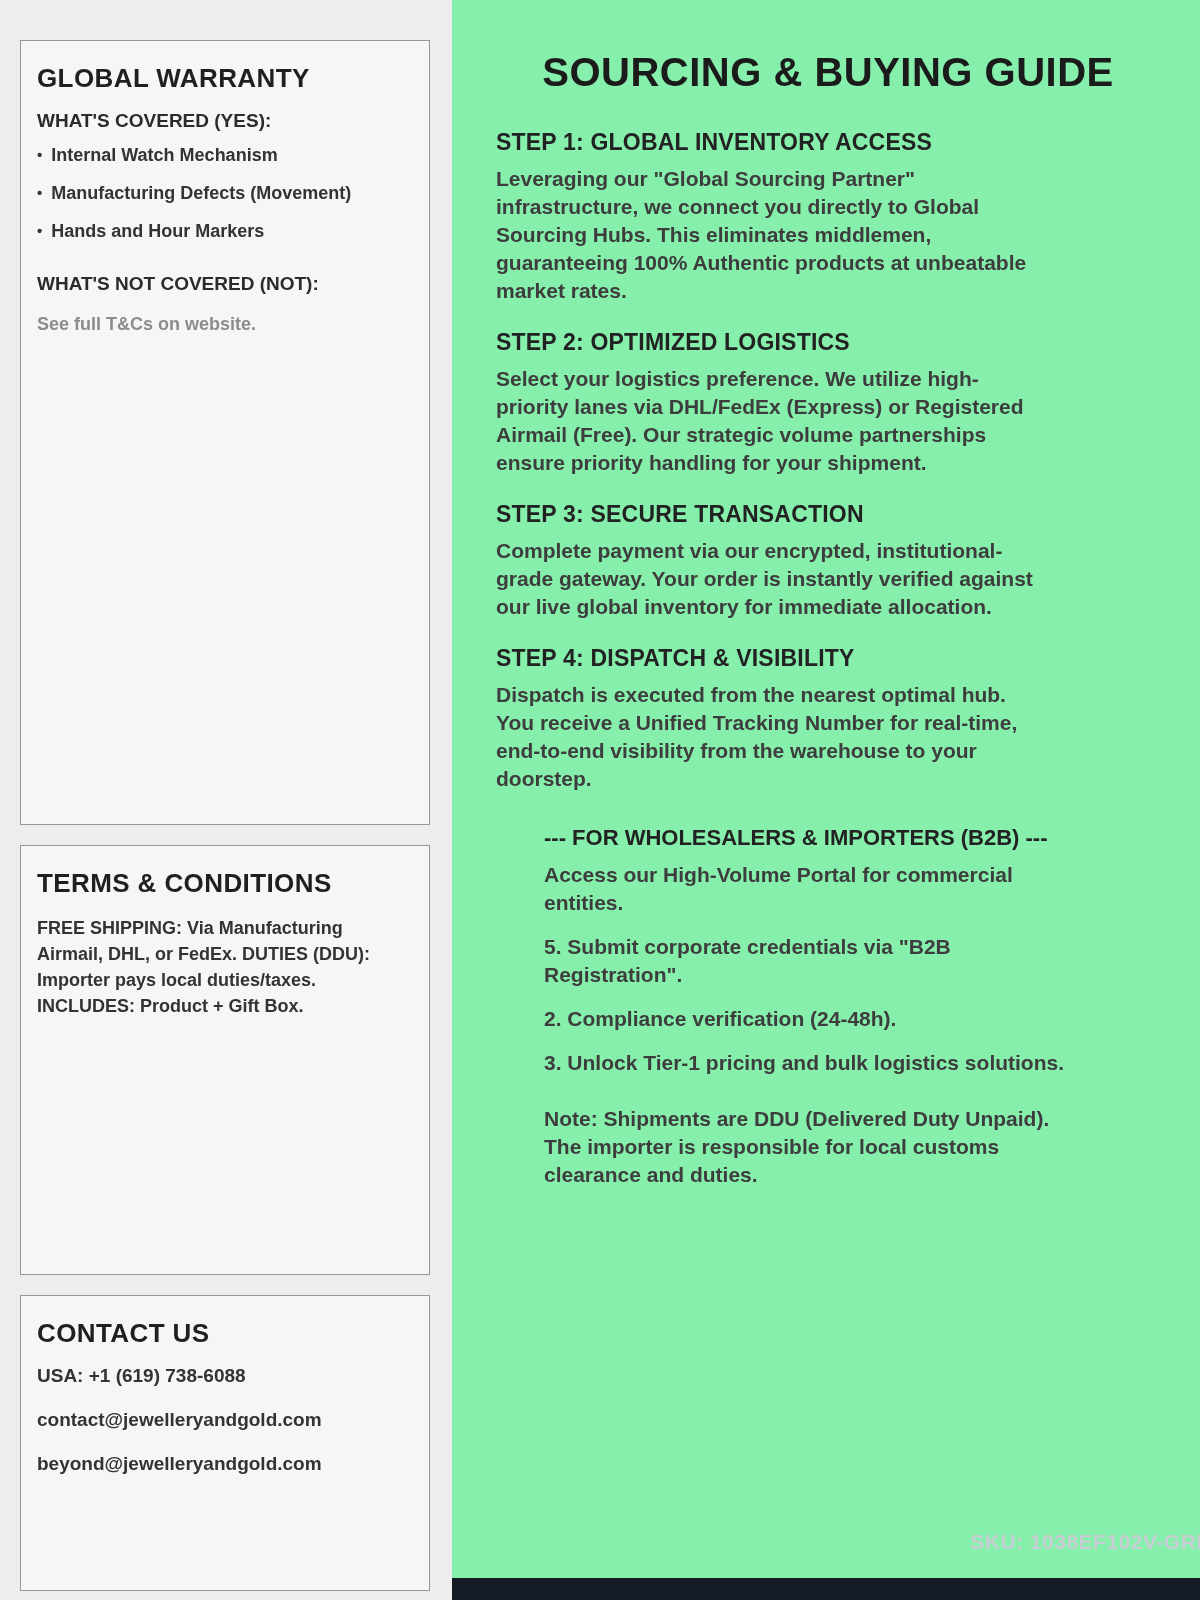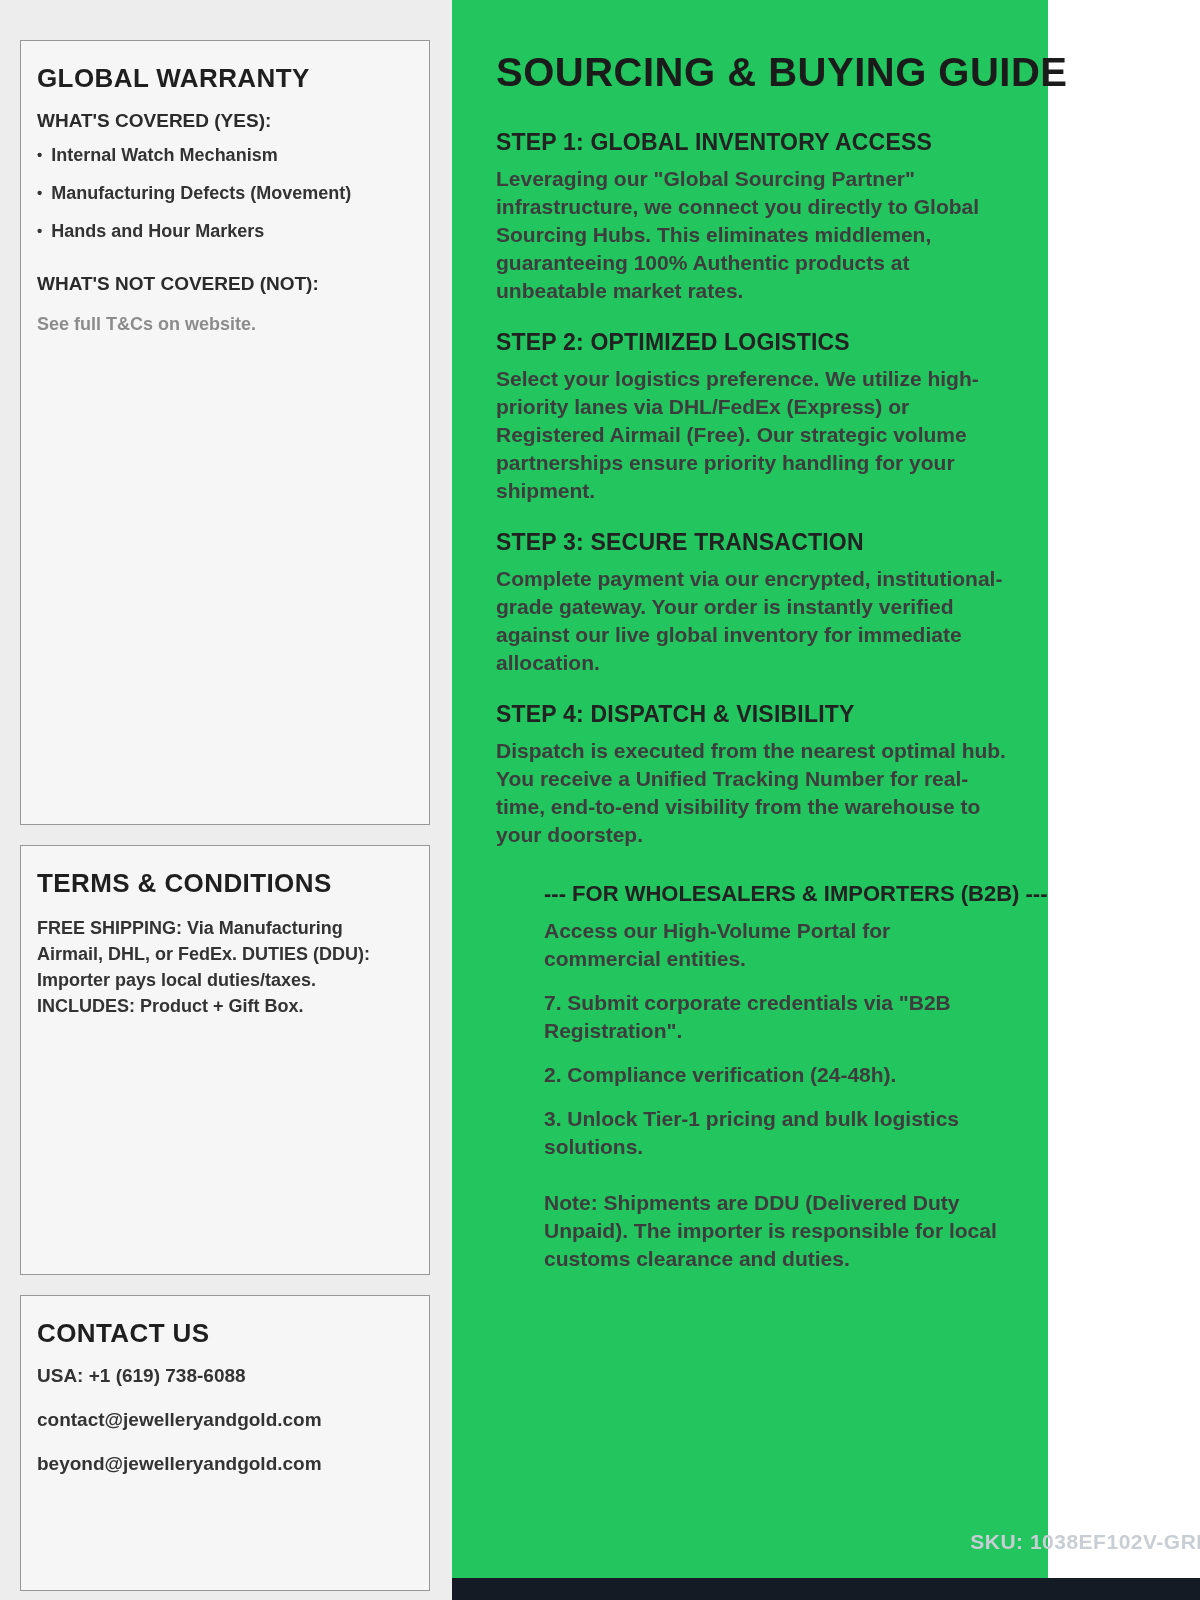--- a/index.html
+++ b/index.html
@@ -79,22 +79,22 @@
     font-weight: 700;
     color: #333333;
     margin-bottom: 22px;
   }
   .contact-line.first { margin-top: 8px; }
 
   
   .main {
     position: absolute;
     left: 452px; top: 0;
-    width: 596px; height: 1600px;
-    background: #22c55e;
+    width: 748px; height: 1600px;
+    background: #86efac;
     padding: 50px 40px 0 44px;
   }
   .page-title {
     font-size: 40px;
     font-weight: 800;
     letter-spacing: 0.5px;
     color: #1b1b1b;
     text-align: center;
     margin-bottom: 34px;
     white-space: nowrap;
@@ -200,21 +200,21 @@
     </section>
 
     <section class="step">
       <div class="step-heading">STEP 4: DISPATCH &amp; VISIBILITY</div>
       <p class="step-body">Dispatch is executed from the nearest optimal hub. You receive a Unified Tracking Number for real-time, end-to-end visibility from the warehouse to your doorstep.</p>
     </section>
 
     <section class="b2b-section">
       <div class="b2b-heading">--- FOR WHOLESALERS &amp; IMPORTERS (B2B) ---</div>
       <p class="b2b-body">Access our High-Volume Portal for commercial entities.</p>
-      <p class="b2b-body">7. Submit corporate credentials via "B2B Registration".</p>
+      <p class="b2b-body">5. Submit corporate credentials via "B2B Registration".</p>
       <p class="b2b-body">2. Compliance verification (24-48h).</p>
       <p class="b2b-body">3. Unlock Tier-1 pricing and bulk logistics solutions.</p>
       <p class="b2b-body b2b-note">Note: Shipments are DDU (Delivered Duty Unpaid). The importer is responsible for local customs clearance and duties.</p>
     </section>
 
   </main>
 
   <div class="sku">SKU: 1038EF102V-GRN</div>
   <div class="bottom-bar"></div>
 

